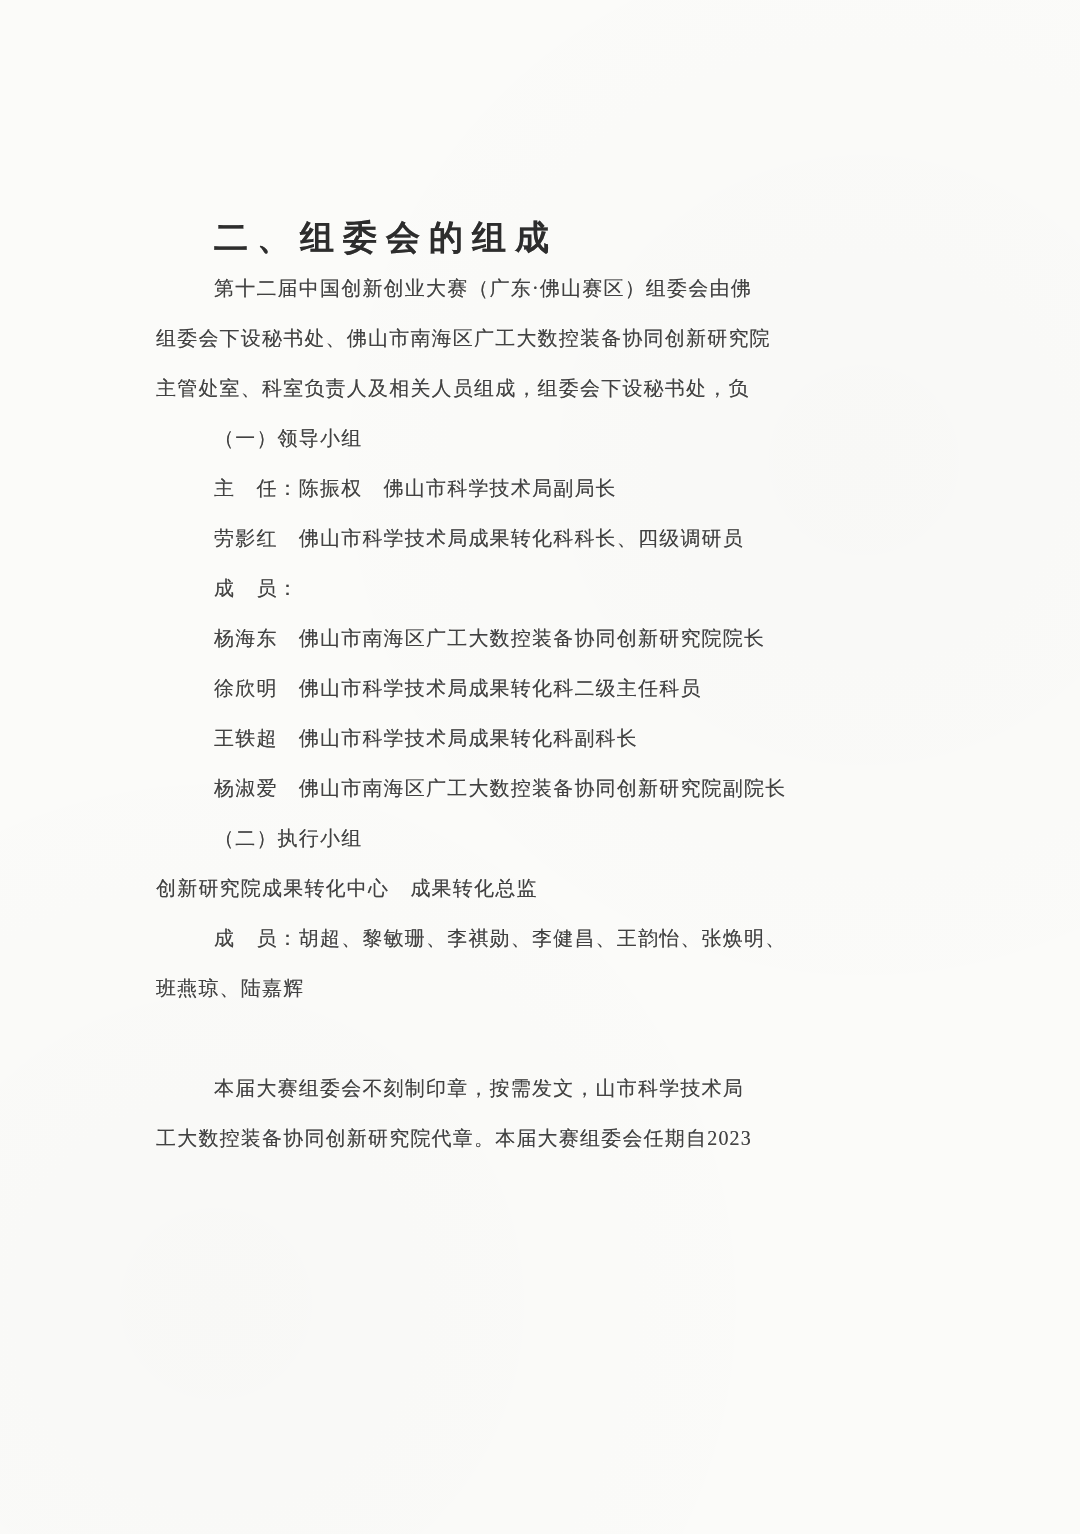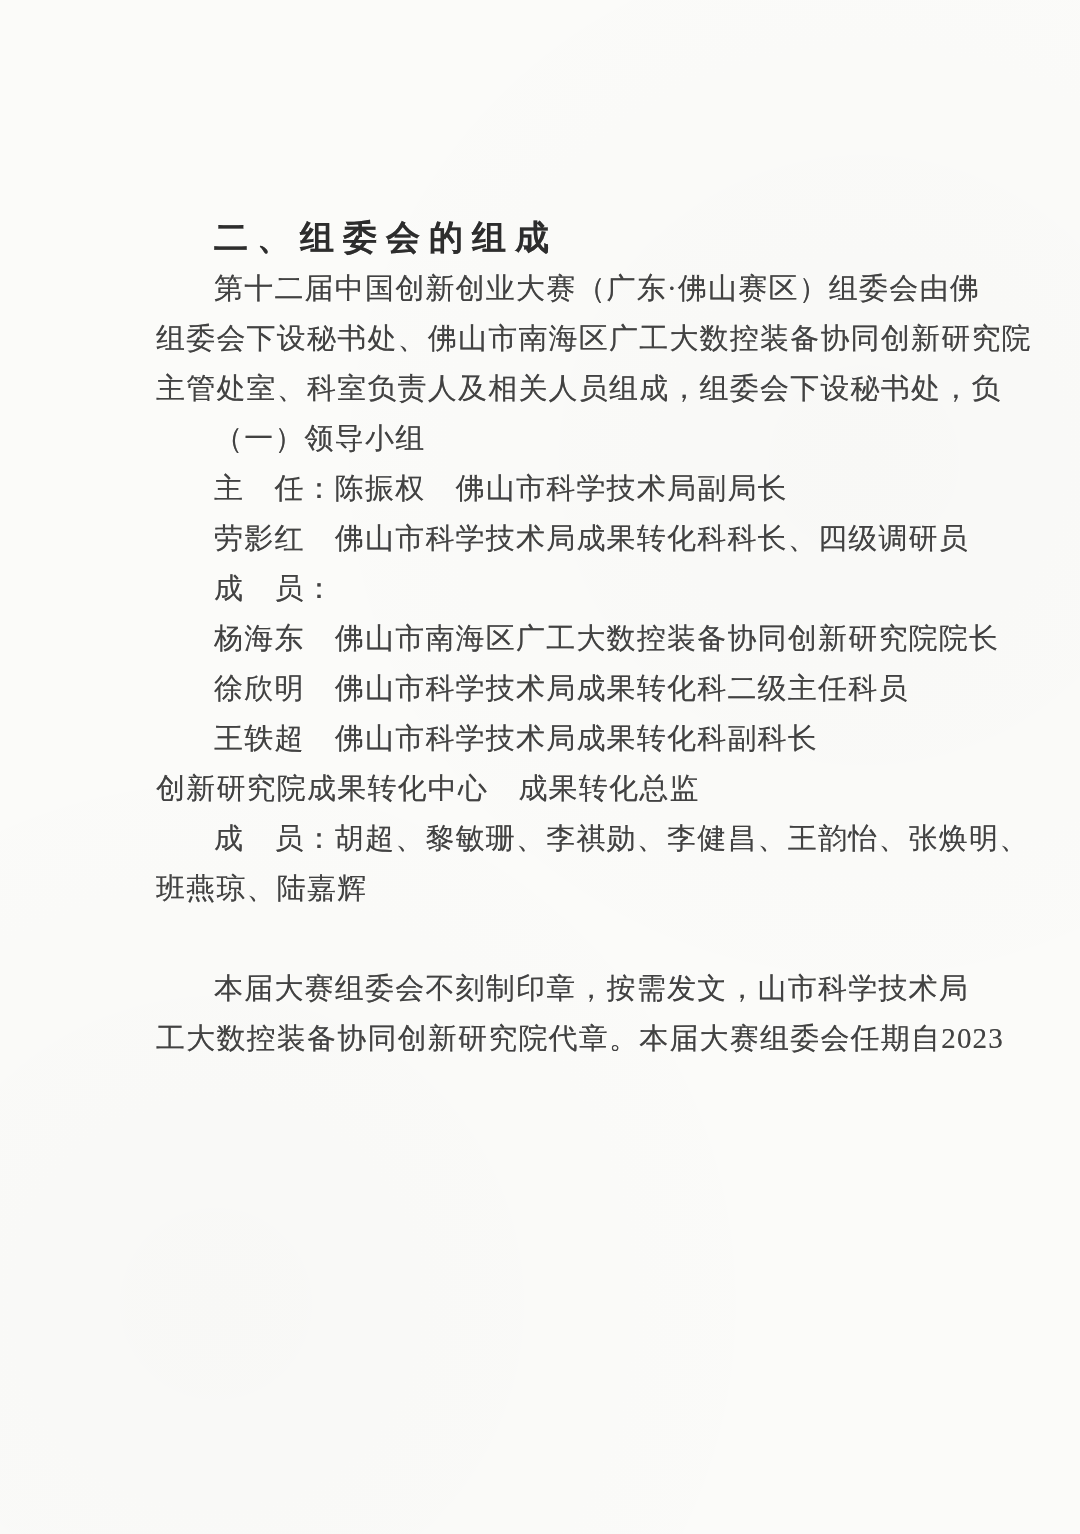--- a/index.html
+++ b/index.html
@@ -21,21 +21,21 @@
     position: absolute;
     inset: 0;
   }
   .doc {
     position: absolute;
     left: 156px;
     top: 213px;
     width: 860px;
   }
   .line {
-    font-size: 29px;
+    font-size: 20px;
     line-height: 50px;
     height: 50px;
     letter-spacing: 1.2px;
     color: #424242;
     white-space: pre;
     text-shadow: 0 0 0.6px rgba(70,70,70,0.55);
     font-weight: 400;
   }
   .indent {
     text-indent: 58px;
@@ -63,21 +63,23 @@
     <div class="line">组委会下设秘书处、佛山市南海区广工大数控装备协同创新研究院</div>
     <div class="line">主管处室、科室负责人及相关人员组成，组委会下设秘书处，负</div>
 
     <div class="line indent">（一）领导小组</div>
     <div class="line indent">主　任：陈振权　佛山市科学技术局副局长</div>
     <div class="line indent">劳影红　佛山市科学技术局成果转化科科长、四级调研员</div>
     <div class="line indent">成　员：</div>
     <div class="line indent">杨海东　佛山市南海区广工大数控装备协同创新研究院院长</div>
     <div class="line indent">徐欣明　佛山市科学技术局成果转化科二级主任科员</div>
     <div class="line indent">王轶超　佛山市科学技术局成果转化科副科长</div>
+    <div class="line indent">杨淑爱　佛山市南海区广工大数控装备协同创新研究院副院长</div>
 
+    <div class="line indent">（二）执行小组</div>
     <div class="line">创新研究院成果转化中心　成果转化总监</div>
     <div class="line indent">成　员：胡超、黎敏珊、李祺勋、李健昌、王韵怡、张焕明、</div>
     <div class="line">班燕琼、陆嘉辉</div>
 
     <div class="line spacer"></div>
 
     <div class="line indent">本届大赛组委会不刻制印章，按需发文，山市科学技术局</div>
     <div class="line">工大数控装备协同创新研究院代章。本届大赛组委会任期自2023</div>
 
   </div>

